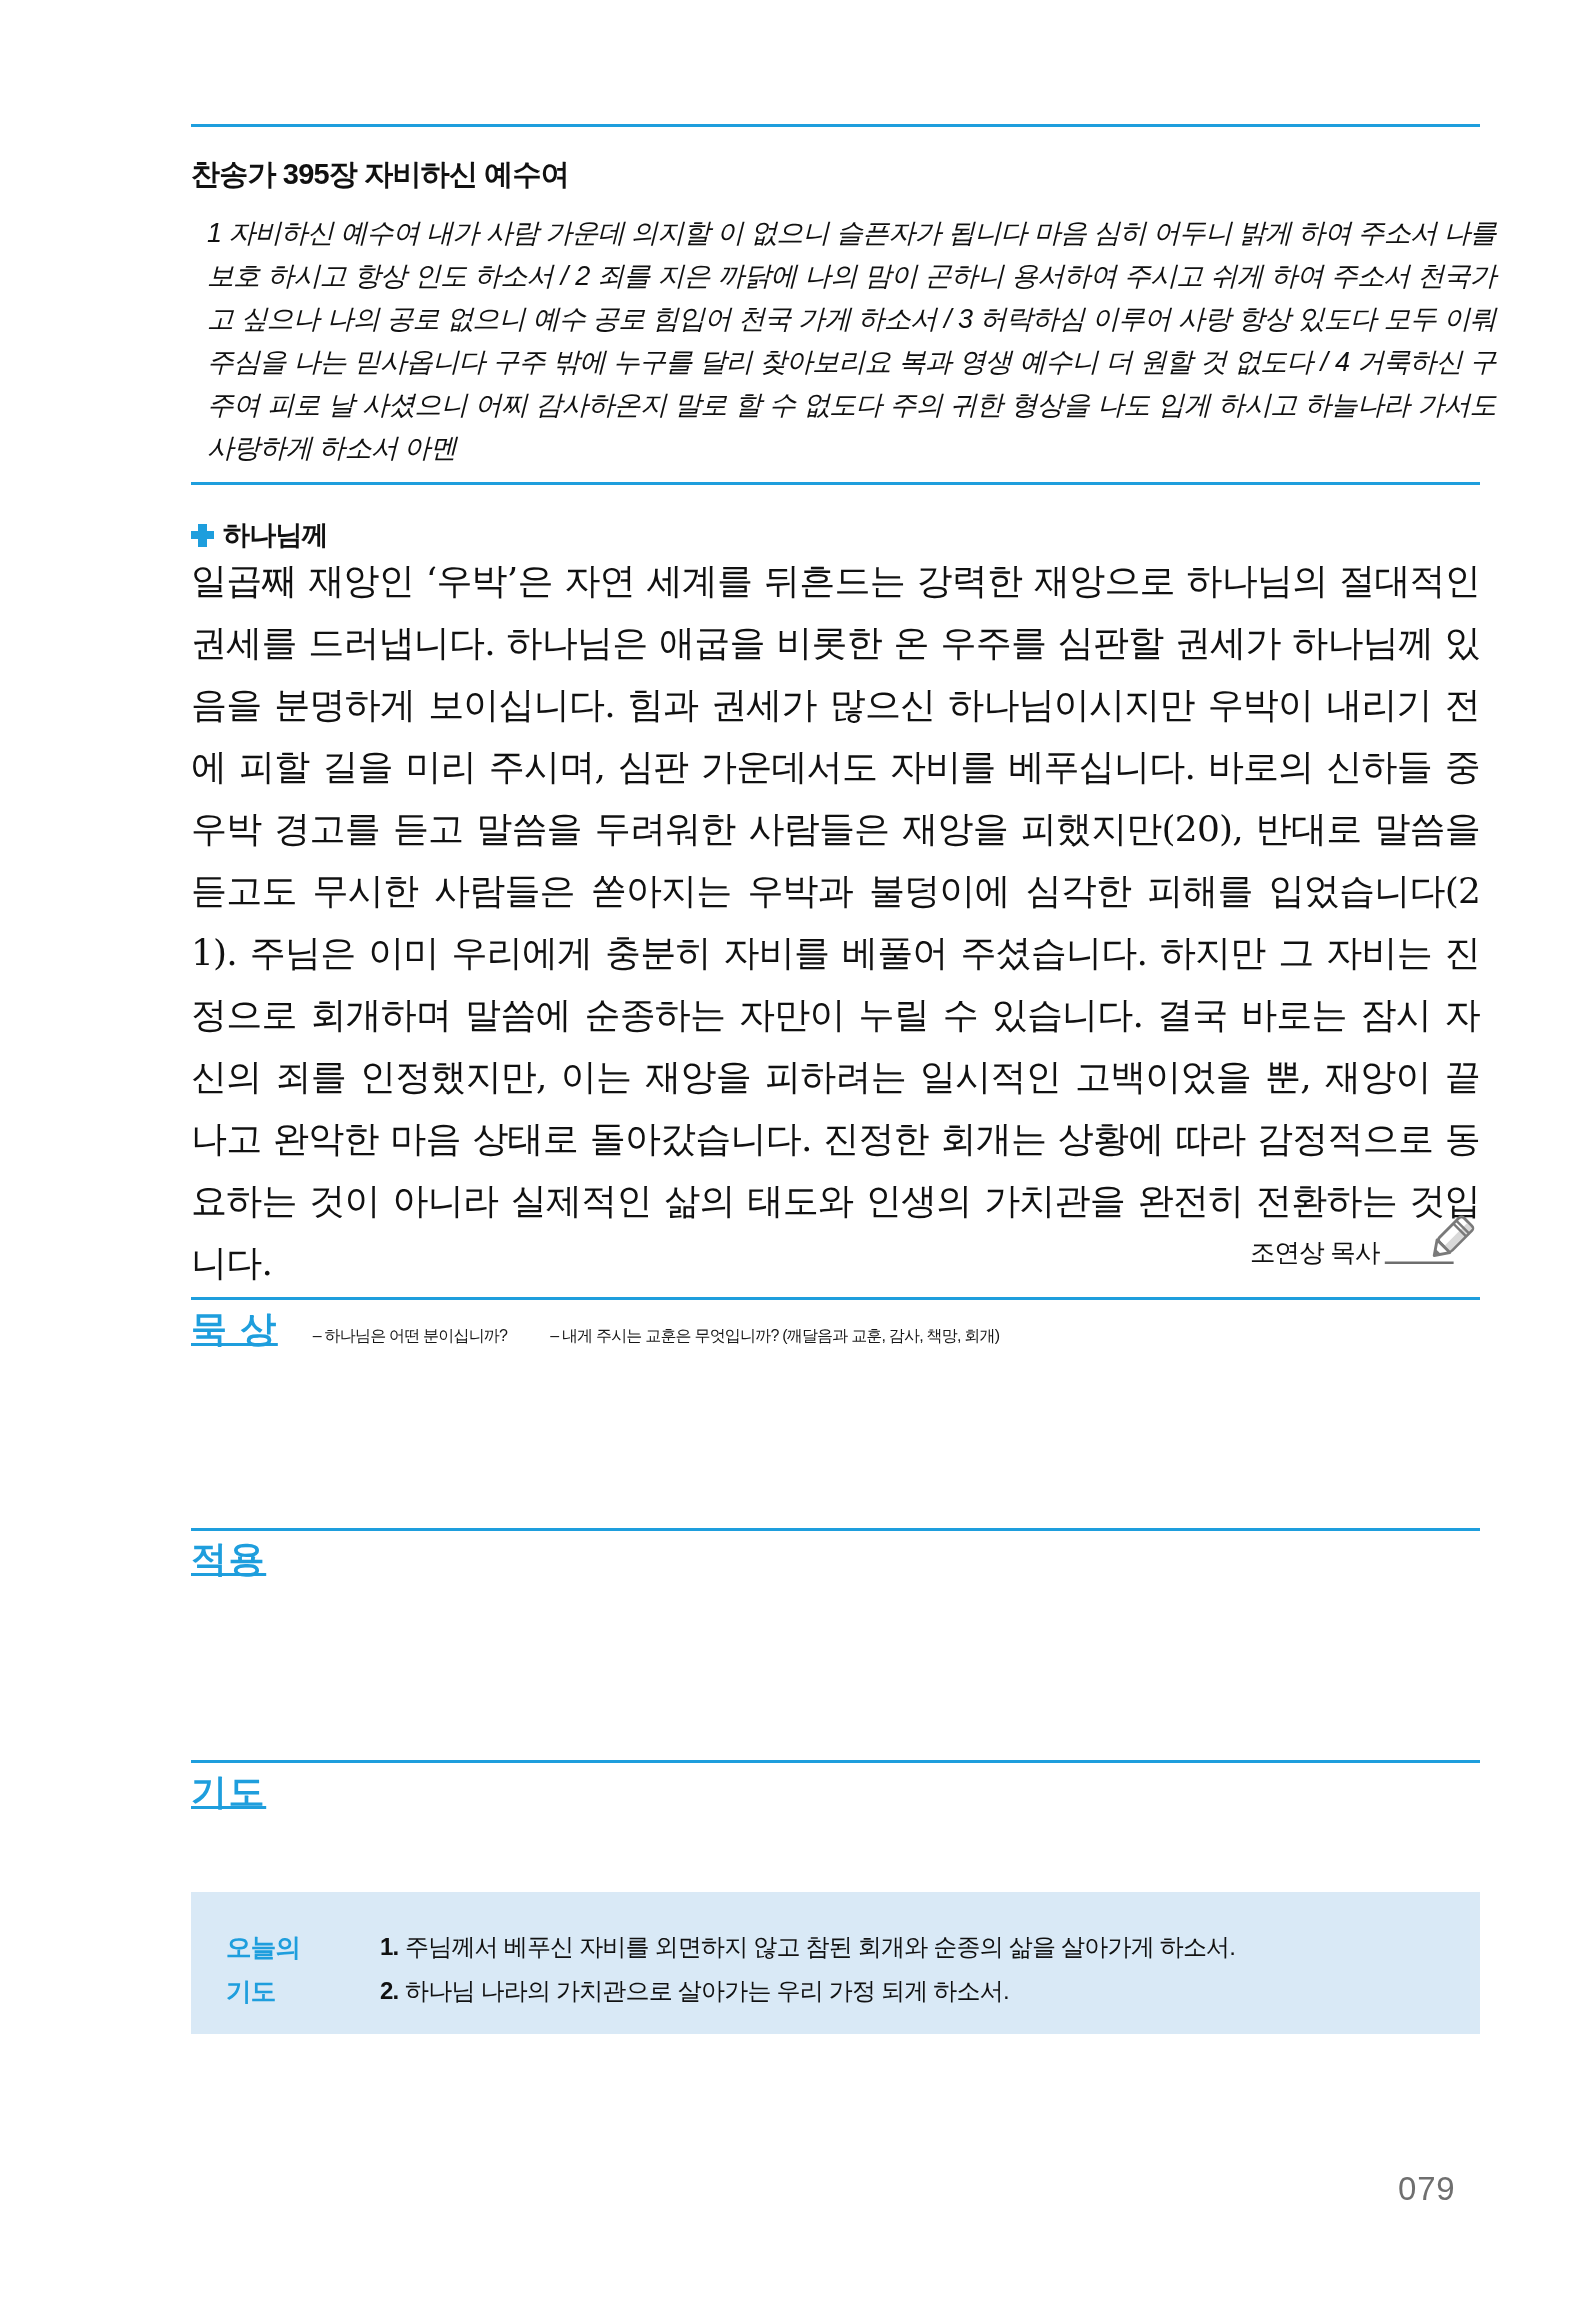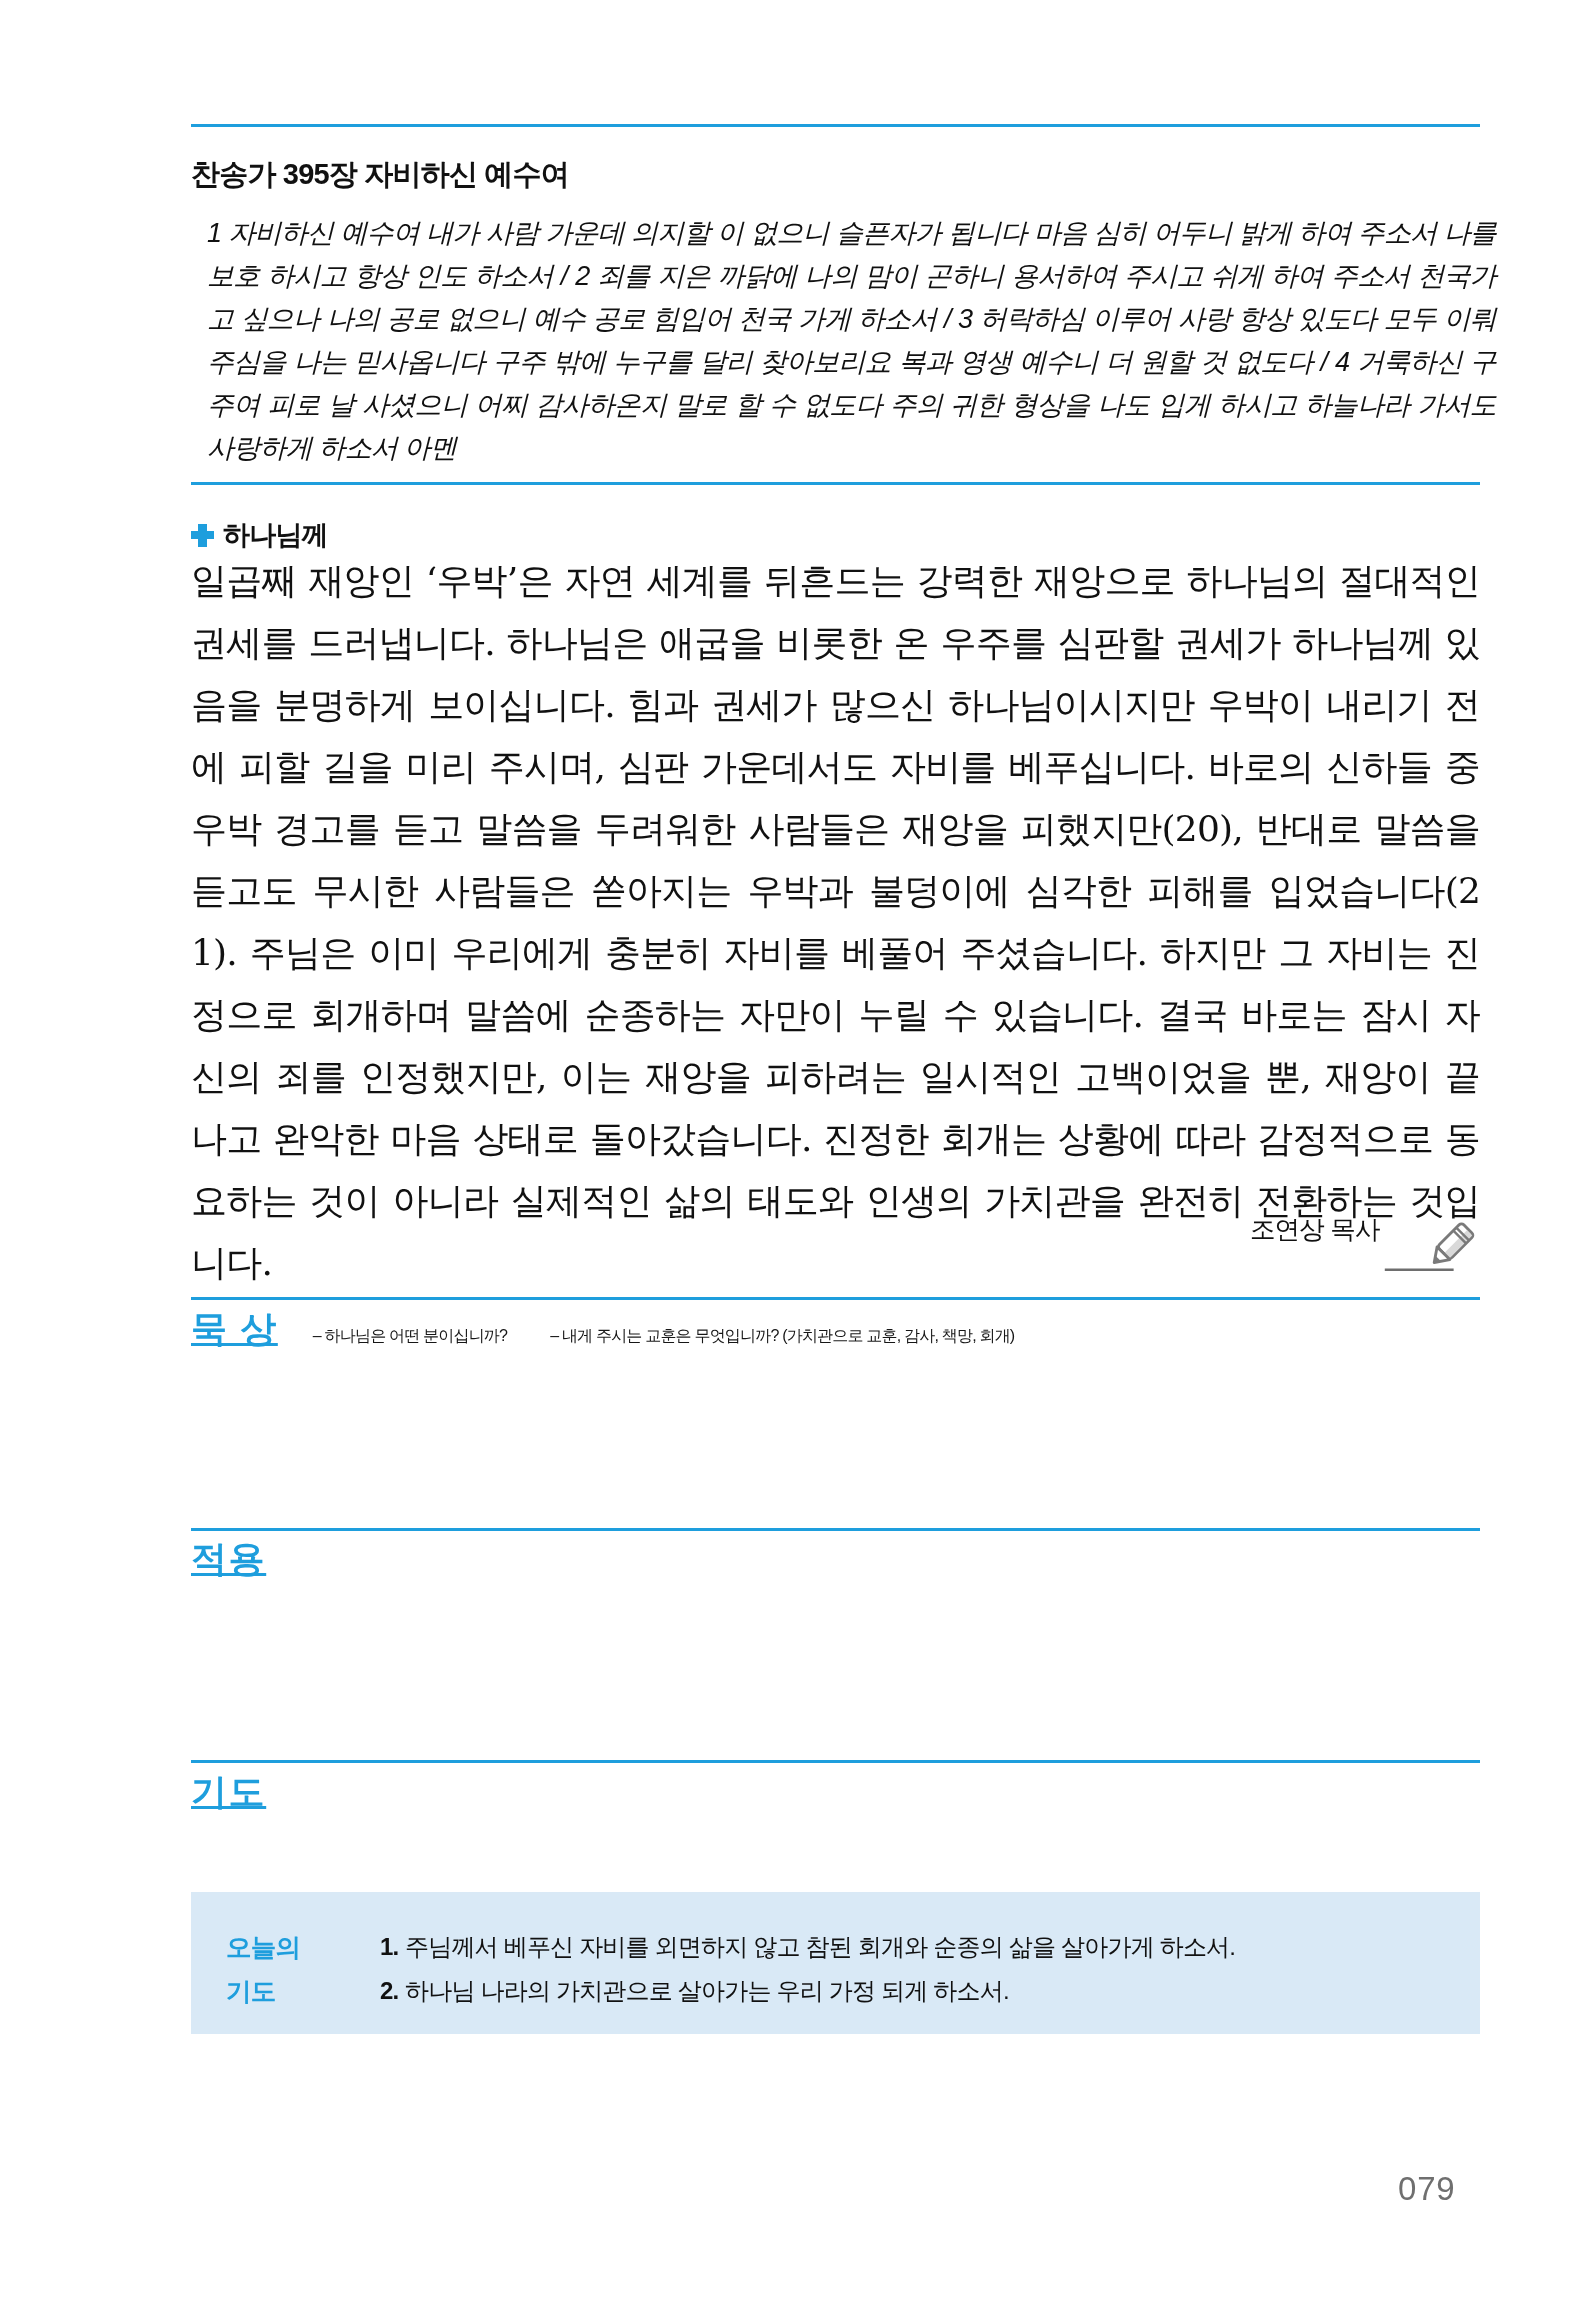--- a/index.html
+++ b/index.html
@@ -36,21 +36,21 @@
   .plus-icon::before{content:"";position:absolute;left:7.4px;top:0;width:8.2px;height:23px;background:var(--accent);}
   .plus-icon::after{content:"";position:absolute;top:7.4px;left:0;width:23px;height:8.2px;background:var(--accent);}
   .help-body{
     top:550px;
     font-family:"DejaVu Serif","Liberation Serif",serif;
     font-size:36px;line-height:62px;letter-spacing:-0.8px;
     text-align:justify;word-break:break-all;
   }
   .author-row{
     top:1212px;height:58px;
-    display:flex;justify-content:flex-end;align-items:flex-start;
+    display:flex;justify-content:flex-end;align-items:flex-end;
     font-size:25.5px;letter-spacing:-0.8px;
   }
   .author-row .pencil-wrap{margin-left:3.3px;position:relative;top:6.6px;}
 
   
   .sec-label{color:var(--accent);font-size:36px;font-weight:bold;letter-spacing:1.6px;line-height:1;text-decoration:underline;}
   .rule-meditation{top:1297px;}
   .meditation-row{top:1311px;display:flex;align-items:baseline;}
   .meditation-row .sec-label{flex:0 0 auto;margin-right:35px;}
   .meditation-q{font-size:16px;letter-spacing:-0.8px;color:#161616;}
@@ -111,21 +111,21 @@
           <polygon points="77,53 85,53 81,60" fill="#7a7a7a"></polygon>
         </g>
       </svg>
     </span>
   </div>
 
   <div class="rule rule-thin rule-meditation"></div>
   <div class="col meditation-row">
     <span class="sec-label">묵 상</span>
     <span class="meditation-q">– 하나님은 어떤 분이십니까?</span>
-    <span class="meditation-q">– 내게 주시는 교훈은 무엇입니까? (가치관으로 교훈, 감사, 책망, 회개)</span>
+    <span class="meditation-q">– 내게 주시는 교훈은 무엇입니까? (깨달음과 교훈, 감사, 책망, 회개)</span>
   </div>
 
   <div class="rule rule-thin rule-application"></div>
   <div class="col sec-label application-label">적용</div>
 
   <div class="rule rule-thin rule-prayer"></div>
   <div class="col sec-label prayer-label">기도</div>
 
   <div class="col today-box">
     <div class="today-label">

